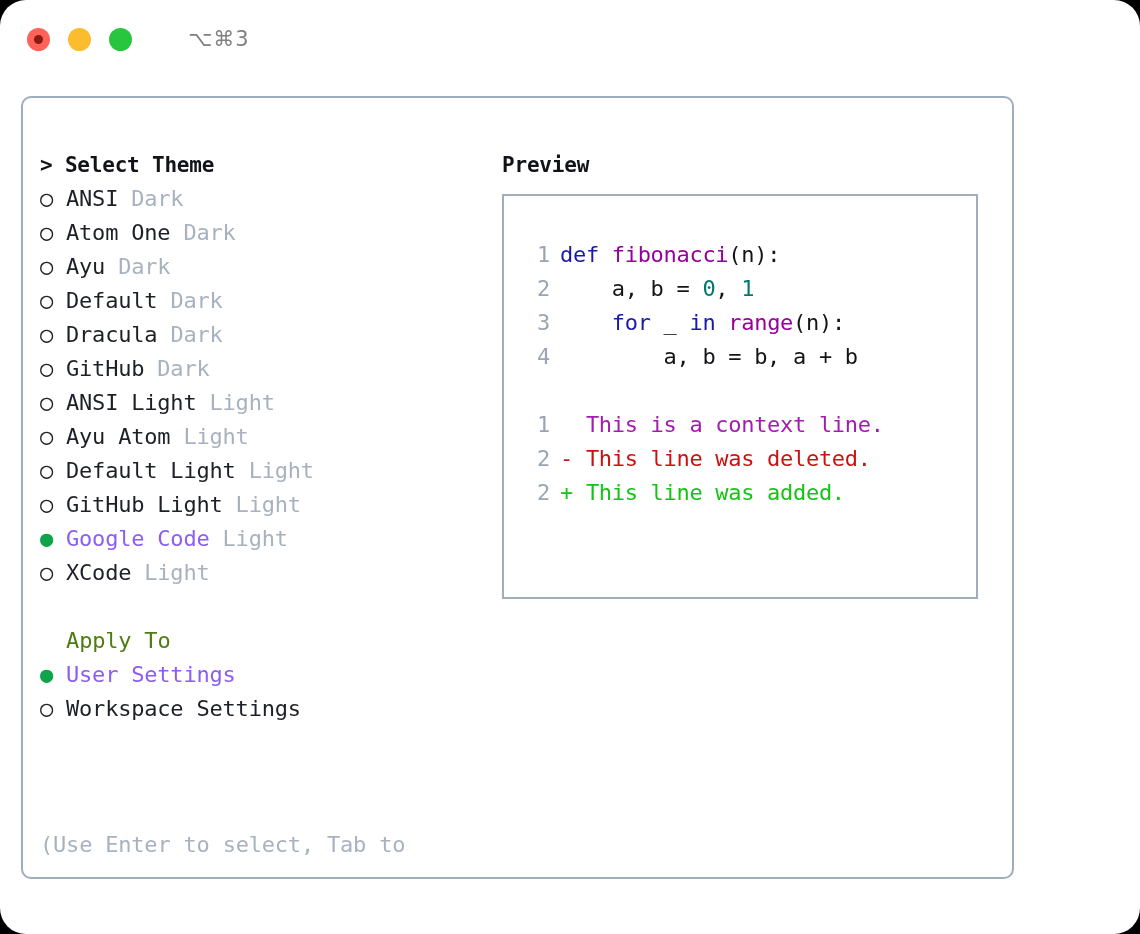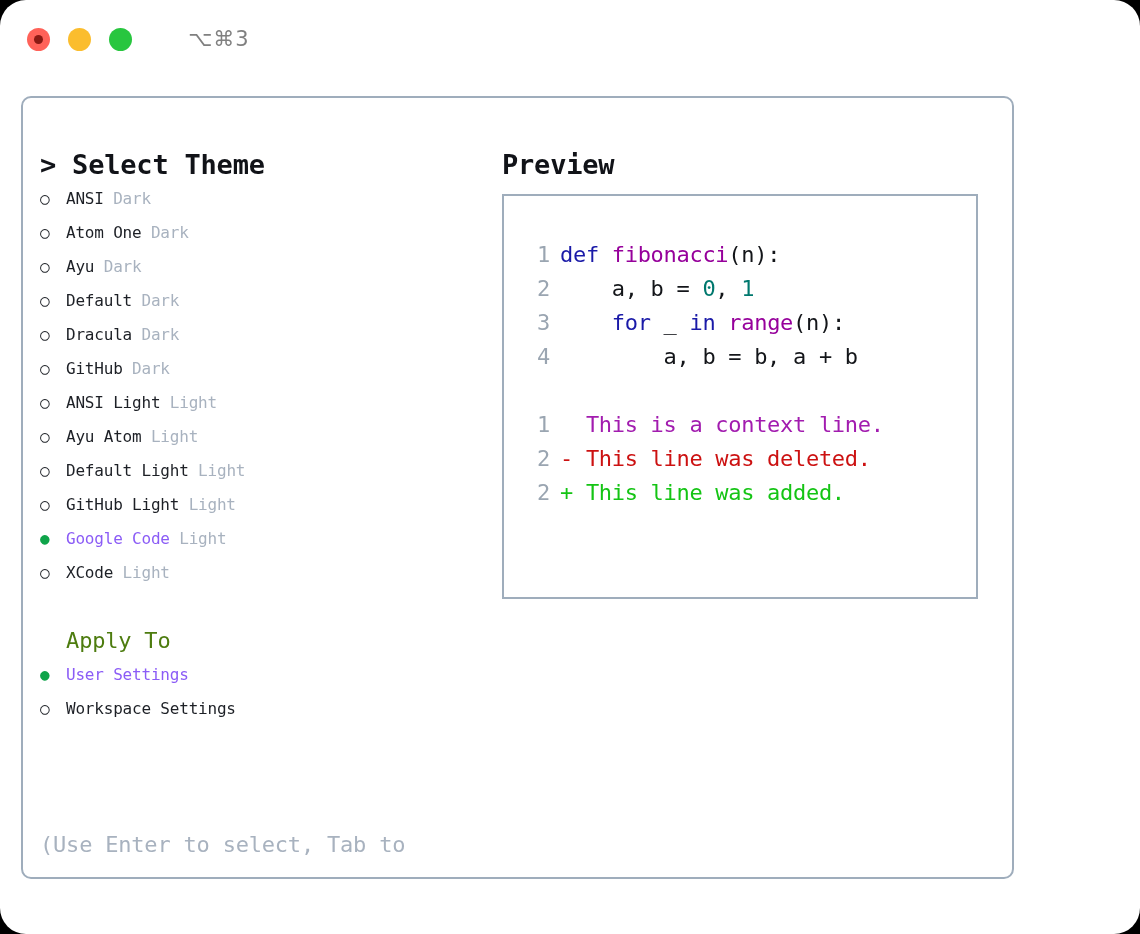--- a/index.html
+++ b/index.html
@@ -94,33 +94,33 @@
     width: 450px;
   }
   .right-col {
     position: absolute;
     left: 479px;
     top: 50px;
     width: 500px;
   }
 
   .section-header {
-    font-size: 27px;
+    font-size: 21px;
     font-weight: bold;
     color: #111318;
     line-height: 34px;
     white-space: pre;
     letter-spacing: -0.2px;
   }
   .section-header.preview-header {
     margin-bottom: 6px;
   }
 
   .option-row {
-    font-size: 16px;
+    font-size: 22px;
     line-height: 34px;
     color: #1d2026;
     white-space: pre;
     letter-spacing: -0.2px;
   }
   .marker {
     display: inline-block;
     width: 26px;
   }
   .option-row.selected .marker { color: #0fa44a; }

